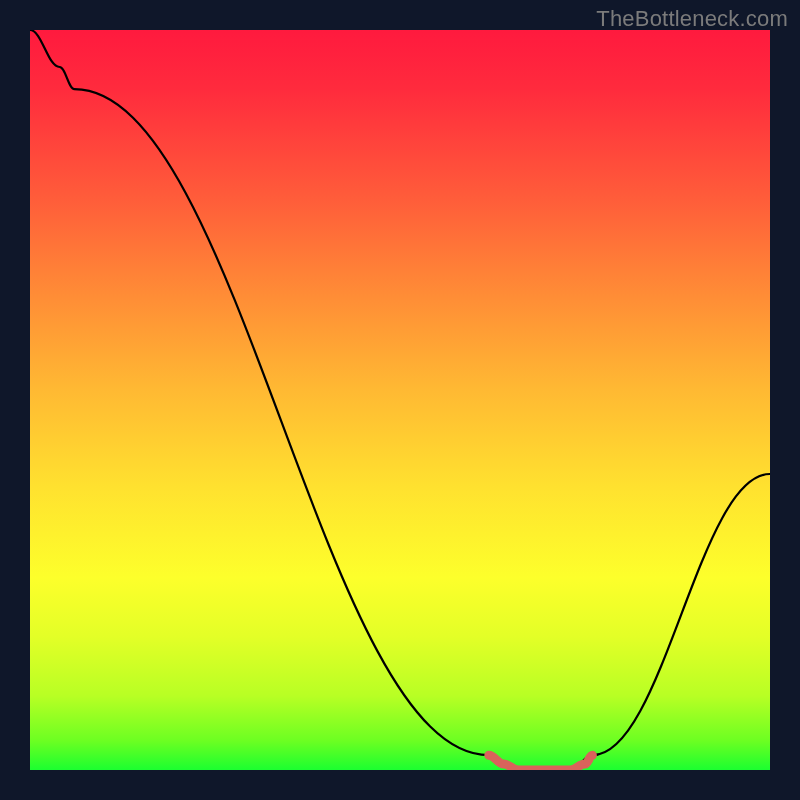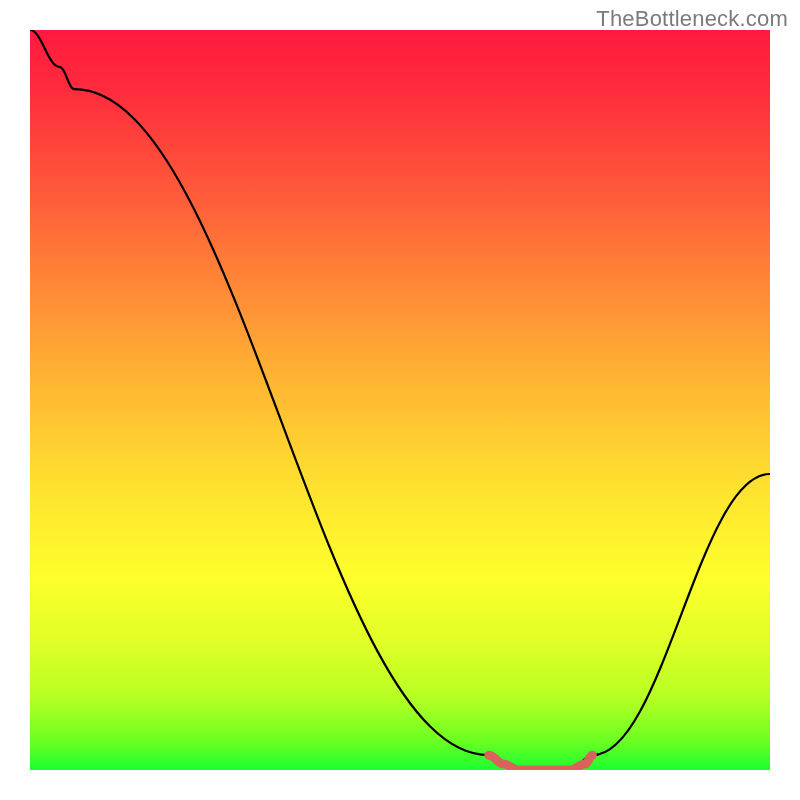--- a/index.html
+++ b/index.html
@@ -7,21 +7,21 @@
     padding: 0;
     width: 800px;
     height: 800px;
     background: #000;
     overflow: hidden;
     font-family: Arial, Helvetica, sans-serif;
   }
   .frame {
     position: absolute;
     inset: 0;
-    background: #ffffff;
+    background: #0f172a;
   }
   .plot {
     position: absolute;
     left: 30px;
     top: 30px;
     width: 740px;
     height: 740px;
     background: linear-gradient(to bottom,
       #ff1a3e 0%,
       #ff2b3d 8%,

